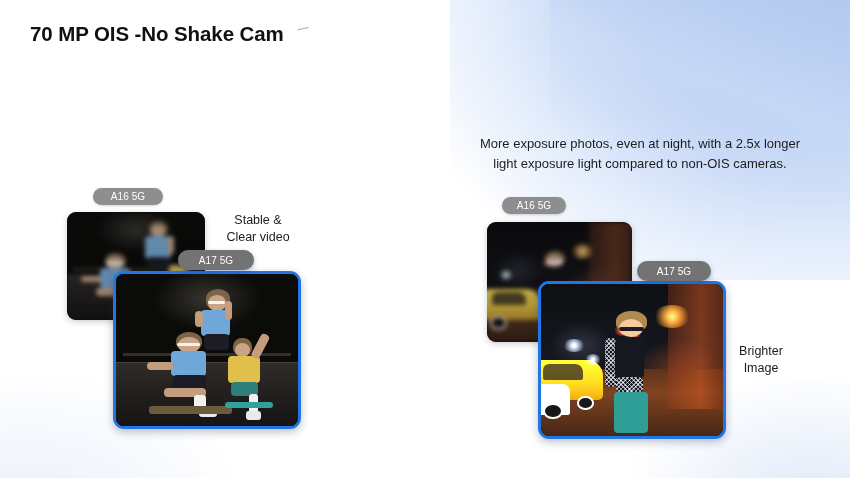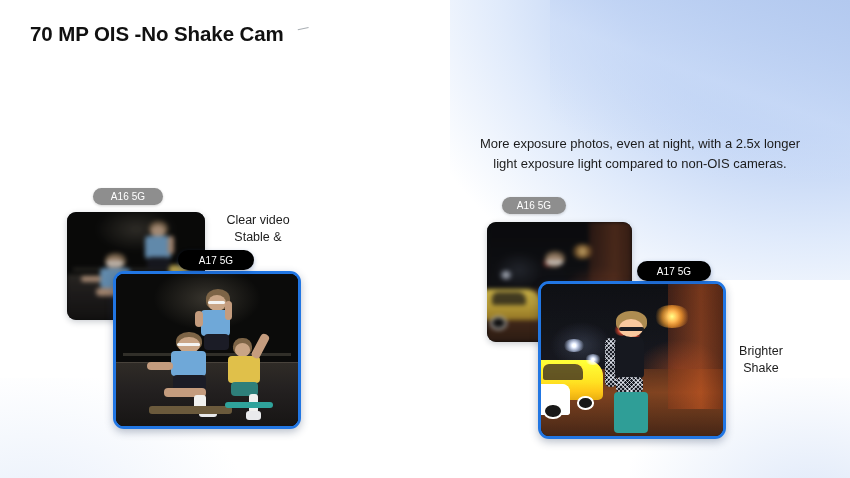--- a/index.html
+++ b/index.html
@@ -193,21 +193,21 @@
   .badge {
     position: absolute;
     display: flex; align-items: center; justify-content: center;
     border-radius: 999px;
     font-size: 10px;
     color: #ffffff;
     letter-spacing: .1px;
     white-space: nowrap;
   }
   .badge.grey { background: #8e8e8e; box-shadow: 0 1px 3px rgba(0,0,0,.18); }
-  .badge.blue { background: #000000; box-shadow: 0 2px 5px rgba(20,60,130,.35); text-align: center; }
+  .badge.blue { background: #737373; box-shadow: 0 2px 5px rgba(20,60,130,.35); text-align: center; }
 
   
   .caption {
     position: absolute;
     text-align: center;
     font-size: 12.5px;
     line-height: 17px;
     color: #1c1c1c;
   }
   #caption-left  { left: 210px; top: 212px; width: 96px; }
@@ -320,22 +320,22 @@
         <div class="shoe" style="left:38%; top:86%; width:22%; height:11%;"></div>
       </div>
 
       <div style="position:absolute; left:18%; bottom:8%; width:46%; height:5%; background:#6b5a3c; border-radius:3px;"></div>
       <div style="position:absolute; left:60%; bottom:12%; width:26%; height:4%; background:#2fa39b; border-radius:3px;"></div>
     </div>
   </div>
   <div class="badge blue" style="left:178px; top:250px; width:76px; height:20px;">A17 5G</div>
 
   <div class="caption" id="caption-left">
+    <div>Stable &amp;</div>
     <div>Clear video</div>
-    <div>Stable &amp;</div>
   </div>
 
   <div class="col-copy" id="copy-right">
     <div>More exposure photos, even at night, with a 2.5x longer</div>
     <div>light exposure light compared to non-OIS cameras.</div>
   </div>
 
   <div class="photo back blurry" style="left:487px; top:222px; width:145px; height:120px;">
     <div class="scene scene-street">
       <div class="road"></div>
@@ -384,17 +384,17 @@
         <div class="meshvest" style="left:22%; top:21%; width:54%; height:34%;"></div>
         <div class="mesh" style="left:24%; top:54%; width:50%; height:13%;"></div>
         <div style="position:absolute; left:20%; top:66%; width:62%; height:34%; background:#2e7f7a; border-radius:4px;"></div>
       </div>
     </div>
   </div>
   <div class="badge blue" style="left:637px; top:261px; width:74px; height:20px;">A17 5G</div>
 
   <div class="caption" id="caption-right">
     <div>Brighter</div>
-    <div>Shake</div>
+    <div>Image</div>
   </div>
 
 
 </div>
 
 </body></html>

